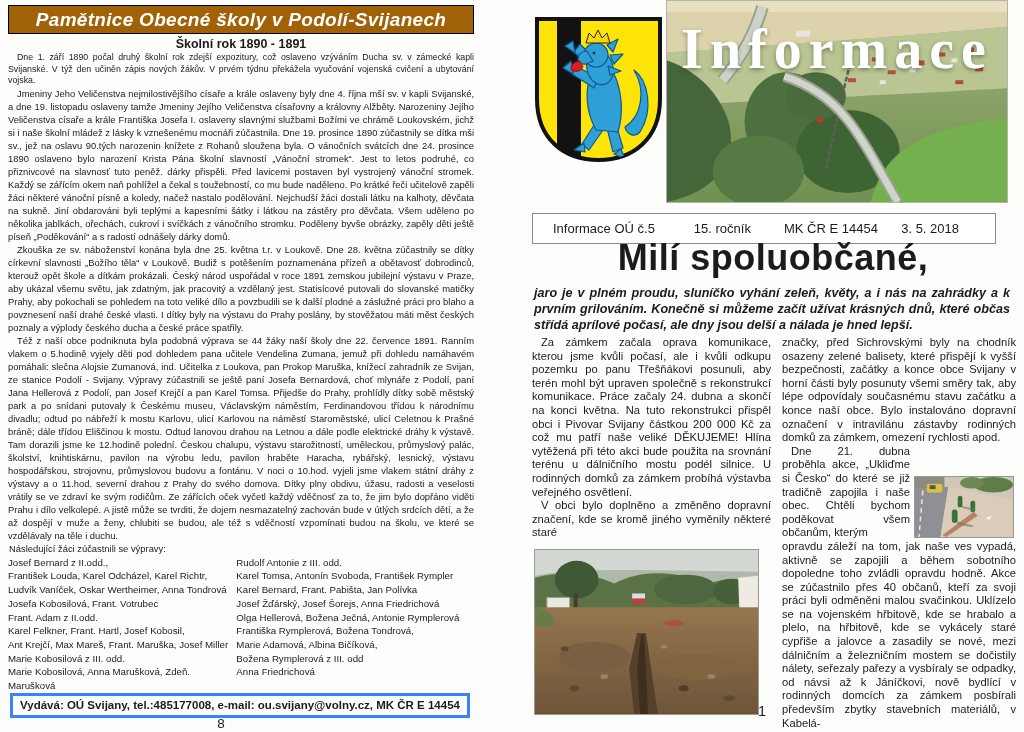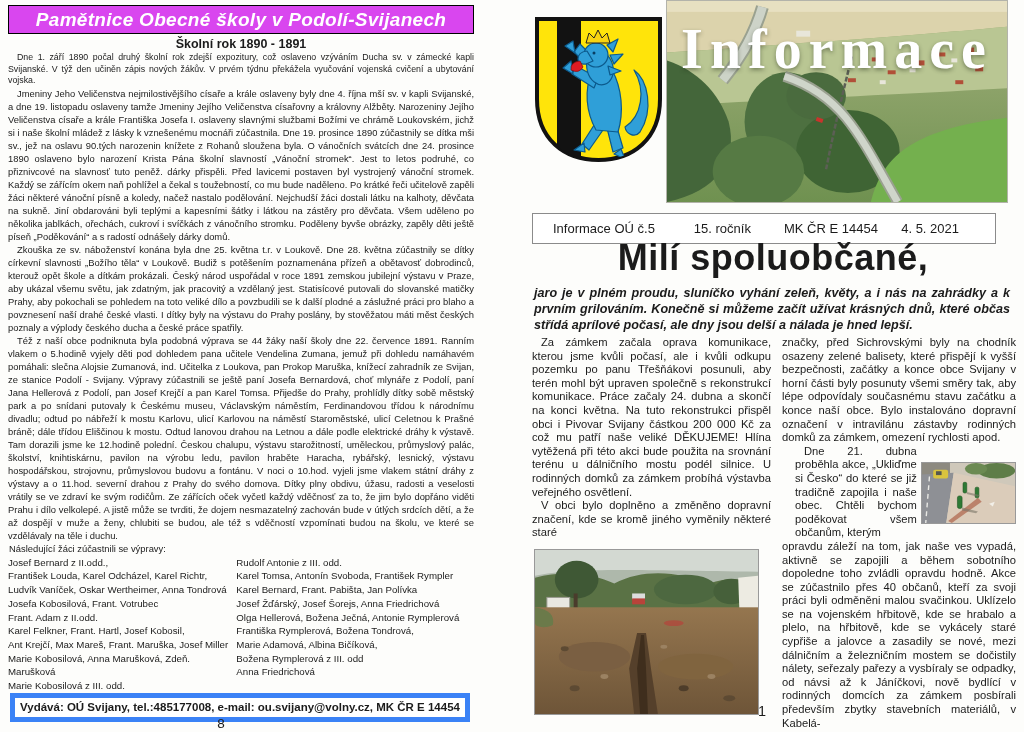--- a/index.html
+++ b/index.html
@@ -2,33 +2,33 @@
 <html><head>
 <meta charset="utf-8">
 <style>
   * { box-sizing: border-box; }
   html,body { margin:0; padding:0; background:#ffffff; }
   body { width:1024px; height:732px; font-family:"Liberation Sans", sans-serif; color:#1b1b1b; }
   .canvas { position:relative; width:1024px; height:732px; background:#fdfdfb; overflow:hidden; }
 
   
   .page-left { position:absolute; left:8px; top:5px; width:466px; height:725px; }
-  .title-bar { background:#d946ef; border:1px solid #000; color:#fff; text-align:center;
+  .title-bar { background:#a16207; border:1px solid #000; color:#fff; text-align:center;
                font-weight:bold; font-style:italic; font-size:19px; letter-spacing:.3px;
                padding:3px 16px 5px; height:29px; }
   .subtitle { position:absolute; top:31px; left:0; right:0; text-align:center;
               font-size:12.5px; font-weight:bold; margin:1px; }
   .flow { position:absolute; top:47px; left:0; width:466px; height:638px; overflow:hidden; }
   .flow p { margin:0; text-align:justify; font-size:9.4px; line-height:13px; text-indent:9px; }
   .flow p.first-para { font-size:8.8px; line-height:11.6px; }
   .flow p.list-intro { text-indent:1px; }
   .students { display:flex; font-size:9.7px; line-height:13.7px; margin-top:1px; }
   .students .stu-col-1 { width:49%; }
   .students .stu-col-2 { width:51%; }
-  .imprint { position:absolute; top:688px; left:2px; right:4px; border:5px solid #3b82f6;
+  .imprint { position:absolute; top:688px; left:2px; right:4px; border:3px solid #3b82f6;
              text-align:center; font-weight:bold; font-size:11.5px; padding:3px 0 4px; background:#fff; }
   .pn-left { position:absolute; top:711px; left:0; right:40px; text-align:center; font-size:13.5px; }
 
   
   .page-right { position:absolute; left:530px; top:0; width:486px; height:732px; }
   .aerial { position:absolute; left:136px; top:0; width:342px; height:203px;
             border:1px solid #b3b3aa; overflow:hidden; }
   .aerial svg { display:block; width:100%; height:100%; }
   .mast-title { position:absolute; top:16px; left:0; right:0; text-align:center;
                 font-family:"Liberation Serif", serif; font-weight:bold; font-size:56px;
@@ -47,21 +47,21 @@
   .lead { position:absolute; top:285px; left:4px; right:6px; margin:0; font-size:12.6px;
           font-weight:bold; font-style:italic; line-height:16px; text-align:justify; }
   .cols { position:absolute; top:336px; left:2px; right:2px; height:380px; }
   .col-a { position:absolute; left:0; top:0; width:239px; }
   .col-b { position:absolute; left:250px; top:0; width:234px; }
   p.news { margin:0; font-size:11.2px; line-height:13.6px; text-align:justify; }
   p.news.ind { text-indent:9px; }
   .construction { margin:9px 0 0 2px; width:225px; height:166px; border:1px solid #999;
                   overflow:hidden; }
   .construction svg { display:block; width:100%; height:100%; }
-  .beside { display:flex; align-items:center;margin-left:13px; }
+  .beside { display:flex; align-items:flex-end; }
   .beside p.news { width:128px; }
   .street { width:100px; height:62px; border:1px solid #999; margin:3px 0 2px 4px; overflow:hidden; }
   .street svg { display:block; width:100%; height:100%; }
   .pn-right { position:absolute; left:210px; top:703px; width:44px; text-align:center; font-size:14.5px; }
 </style>
 </head>
 <body>
 
 <div class="canvas">
 
@@ -79,22 +79,22 @@
       <p class="list-intro">Následující žáci zúčastnili se výpravy:</p>
       <div class="students">
         <div class="stu-col-1">
             <div>Josef Bernard z II.odd.,</div>
             <div>František Louda, Karel Odcházel, Karel Richtr,</div>
             <div>Ludvík Vaníček, Oskar Wertheimer, Anna Tondrová</div>
             <div>Josefa Kobosilová, Frant. Votrubec</div>
             <div>Frant. Adam z II.odd.</div>
             <div>Karel Felkner, Frant. Hartl, Josef Kobosil,</div>
             <div>Ant Krejčí, Max Mareš, Frant. Maruška, Josef Miller</div>
+            <div>Marie Kobosilová z III. odd.</div>
             <div>Marie Kobosilová, Anna Marušková, Zdeň. Marušková</div>
-            <div>Marie Kobosilová z III. odd.</div>
           </div>
         <div class="stu-col-2">
             <div>Rudolf Antonie z III. odd.</div>
             <div>Karel Tomsa, Antonín Svoboda, František Rympler</div>
             <div>Karel Bernard, Frant. Pabišta, Jan Polívka</div>
             <div>Josef Žďárský, Josef Šorejs, Anna Friedrichová</div>
             <div>Olga Hellerová, Božena Ječná, Antonie Rymplerová</div>
             <div>Františka Rymplerová, Božena Tondrová,</div>
             <div>Marie Adamová, Albina Bičíková,</div>
             <div>Božena Rymplerová z III. odd</div>
@@ -188,21 +188,21 @@
           <circle cx="64" cy="41" r="1.5" fill="#083e63"></circle>
           <path d="M56,31 l3,-10 5,5 4,-8 4,8 5,-5 3,10 z" fill="#f8d411" stroke="#222" stroke-width="1"></path>
         </g>
       </svg>
     </div>
 
     <div class="info-bar">
       <span class="ib-issue">Informace OÚ č.5</span>
       <span class="ib-vol">15. ročník</span>
       <span class="ib-reg">MK ČR E 14454</span>
-      <span class="ib-date">4. 5. 2021</span>
+      <span class="ib-date">3. 5. 2018</span>
     </div>
 
     <h1 class="headline">Milí spoluobčané,</h1>
     <p class="lead">jaro je v plném proudu, sluníčko vyhání zeleň, květy, a i nás na zahrádky a k prvním grilováním. Konečně si můžeme začít užívat krásných dnů, které občas střídá aprílové počasí, ale dny jsou delší a nálada je hned lepší.</p>
 
     <div class="cols">
       <div class="col-a">
         <p class="news ind">Za zámkem začala oprava komunikace, kterou jsme kvůli počasí, ale i kvůli odkupu pozemku po panu Třešňákovi posunuli, aby terén mohl být upraven společně s rekonstrukcí komunikace. Práce začaly 24. dubna a skončí na konci května. Na tuto rekonstrukci přispěl obci i Pivovar Svijany částkou 200 000 Kč za což mu patří naše veliké DĚKUJEME! Hlína vytěžená při této akci bude použita na srovnání terénu u dálničního mostu podél silnice. U rodinných domků za zámkem probíhá výstavba veřejného osvětlení.</p>
         <p class="news ind">V obci bylo doplněno a změněno dopravní značení, kde se kromě jiného vyměnily některé staré</p>
         <div class="construction">

